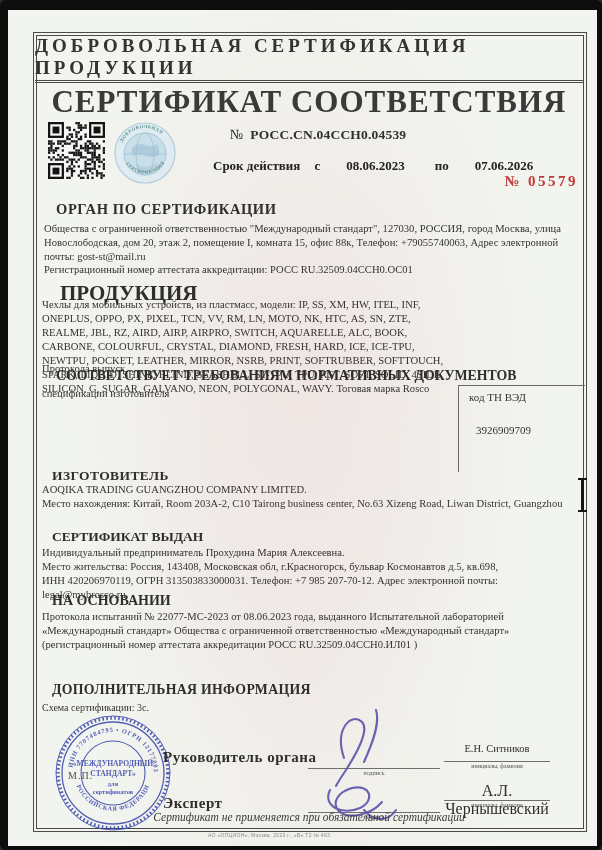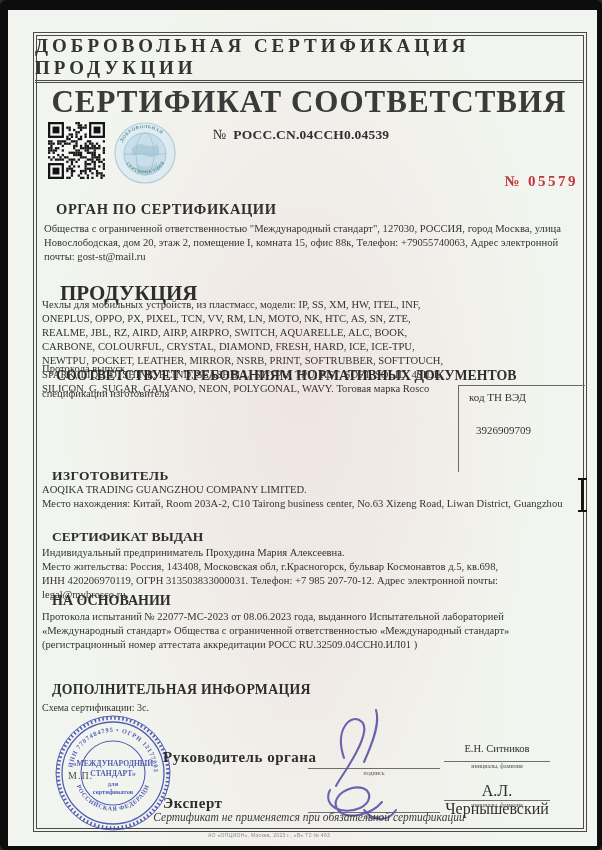--- a/index.html
+++ b/index.html
@@ -15,21 +15,21 @@
   .frame{left:25px;top:22px;width:552px;height:798px;border:1px solid #4a4a4a;}
   .frame-inner{position:absolute;inset:2px;border:1px solid #4a4a4a;}
   
   .band{left:27px;top:24px;width:548px;height:46px;border-bottom:3px double #4a4a4a;
         display:flex;align-items:center;justify-content:center;}
   .band span{font-weight:bold;font-size:19px;letter-spacing:4px;color:#333;}
   .title{left:27px;top:74px;width:548px;text-align:center;font-weight:bold;font-size:31px;letter-spacing:1px;color:#3a3a3a;}
   
   .qr{left:40px;top:112px;width:57px;height:57px;}
   .emblem{left:104px;top:110px;width:66px;height:66px;opacity:.85;}
-  .certno{left:205px;top:117px;font-size:14px;}
+  .certno{left:222px;top:117px;font-size:14px;}
   .certno b{font-size:13.5px;letter-spacing:.2px;}
   .validity{left:205px;top:148px;font-size:13px;font-weight:bold;color:#222;}
   .validity .gap1{display:inline-block;width:14px;} .validity .gap2{display:inline-block;width:26px;}
   .validity .gap3{display:inline-block;width:30px;}
   .blankno{left:420px;top:163px;width:150px;text-align:right;color:#c0393b;font-size:15px;letter-spacing:2.5px;font-weight:bold;}
   
   .h1{font-weight:bold;color:#2e2e2e;}
   .body-txt{font-size:10.6px;line-height:1.32;color:#333;white-space:pre-line;}
   .organ-h{left:48px;top:191px;font-size:14.5px;letter-spacing:.6px;}
   .organ-b{left:36px;top:212px;width:528px;}
@@ -322,25 +322,29 @@
       <text font-size="4.6" font-weight="bold" fill="#3a7d74" letter-spacing=".4">
         <textPath href="#em-bot" startOffset="8%">СЕРТИФИКАЦИЯ</textPath>
       </text>
     </svg>
 
     <div class="abs certno">
       <span>№</span>&nbsp;
       <b>РОСС.CN.04ССН0.04539</b>
     </div>
 
+    <div class="abs validity">
+      <span>Срок действия</span><span class="gap1"></span><span>с</span><span class="gap2"></span><span>08.06.2023</span><span class="gap3"></span><span>по</span><span class="gap2"></span><span>07.06.2026</span>
+    </div>
 
     <div class="abs blankno">№ 05579</div>
 
     <div class="abs h1 organ-h">ОРГАН ПО СЕРТИФИКАЦИИ</div>
     <div class="abs body-txt organ-b">Общества с ограниченной ответственностью "Международный стандарт", 127030, РОССИЯ, город Москва, улица Новослободская, дом 20, этаж 2, помещение I, комната 15, офис 88к, Телефон: +79055740063, Адрес электронной почты: gost-st@mail.ru</div>
+    <div class="abs body-txt organ-r">Регистрационный номер аттестата аккредитации: РОСС RU.32509.04ССН0.ОС01</div>
 
     <div class="abs h1 prod-h">ПРОДУКЦИЯ</div>
     <div class="abs body-txt prod-b">Чехлы для мобильных устройств, из пластмасс, модели: IP, SS, XM, HW, ITEL, INF, ONEPLUS, OPPO, PX, PIXEL, TCN, VV, RM, LN, MOTO, NK, HTC, AS, SN, ZTE, REALME, JBL, RZ, AIRD, AIRP, AIRPRO, SWITCH, AQUARELLE, ALC, BOOK, CARBONE, COLOURFUL, CRYSTAL, DIAMOND, FRESH, HARD, ICE, ICE-TPU, NEWTPU, POCKET, LEATHER, MIRROR, NSRB, PRINT, SOFTRUBBER, SOFTTOUCH, SPARK, LIQUID, SHINE, BLIND, SEASHELL, ST-TPU, TPU, KST, SOFT, SOLID, 4SIDE, SILICON, G, SUGAR, GALVANO, NEON, POLYGONAL, WAVY. Тоговая марка Rosco</div>
     <div class="abs body-txt prod-s">Протокола выпуск</div>
 
 
     <div class="abs h1 conf-h">СООТВЕТСТВУЕТ ТРЕБОВАНИЯМ НОРМАТИВНЫХ ДОКУМЕНТОВ</div>
     <div class="abs body-txt conf-b">спецификации изготовителя</div>
 
     <div class="abs codebox tnved">

